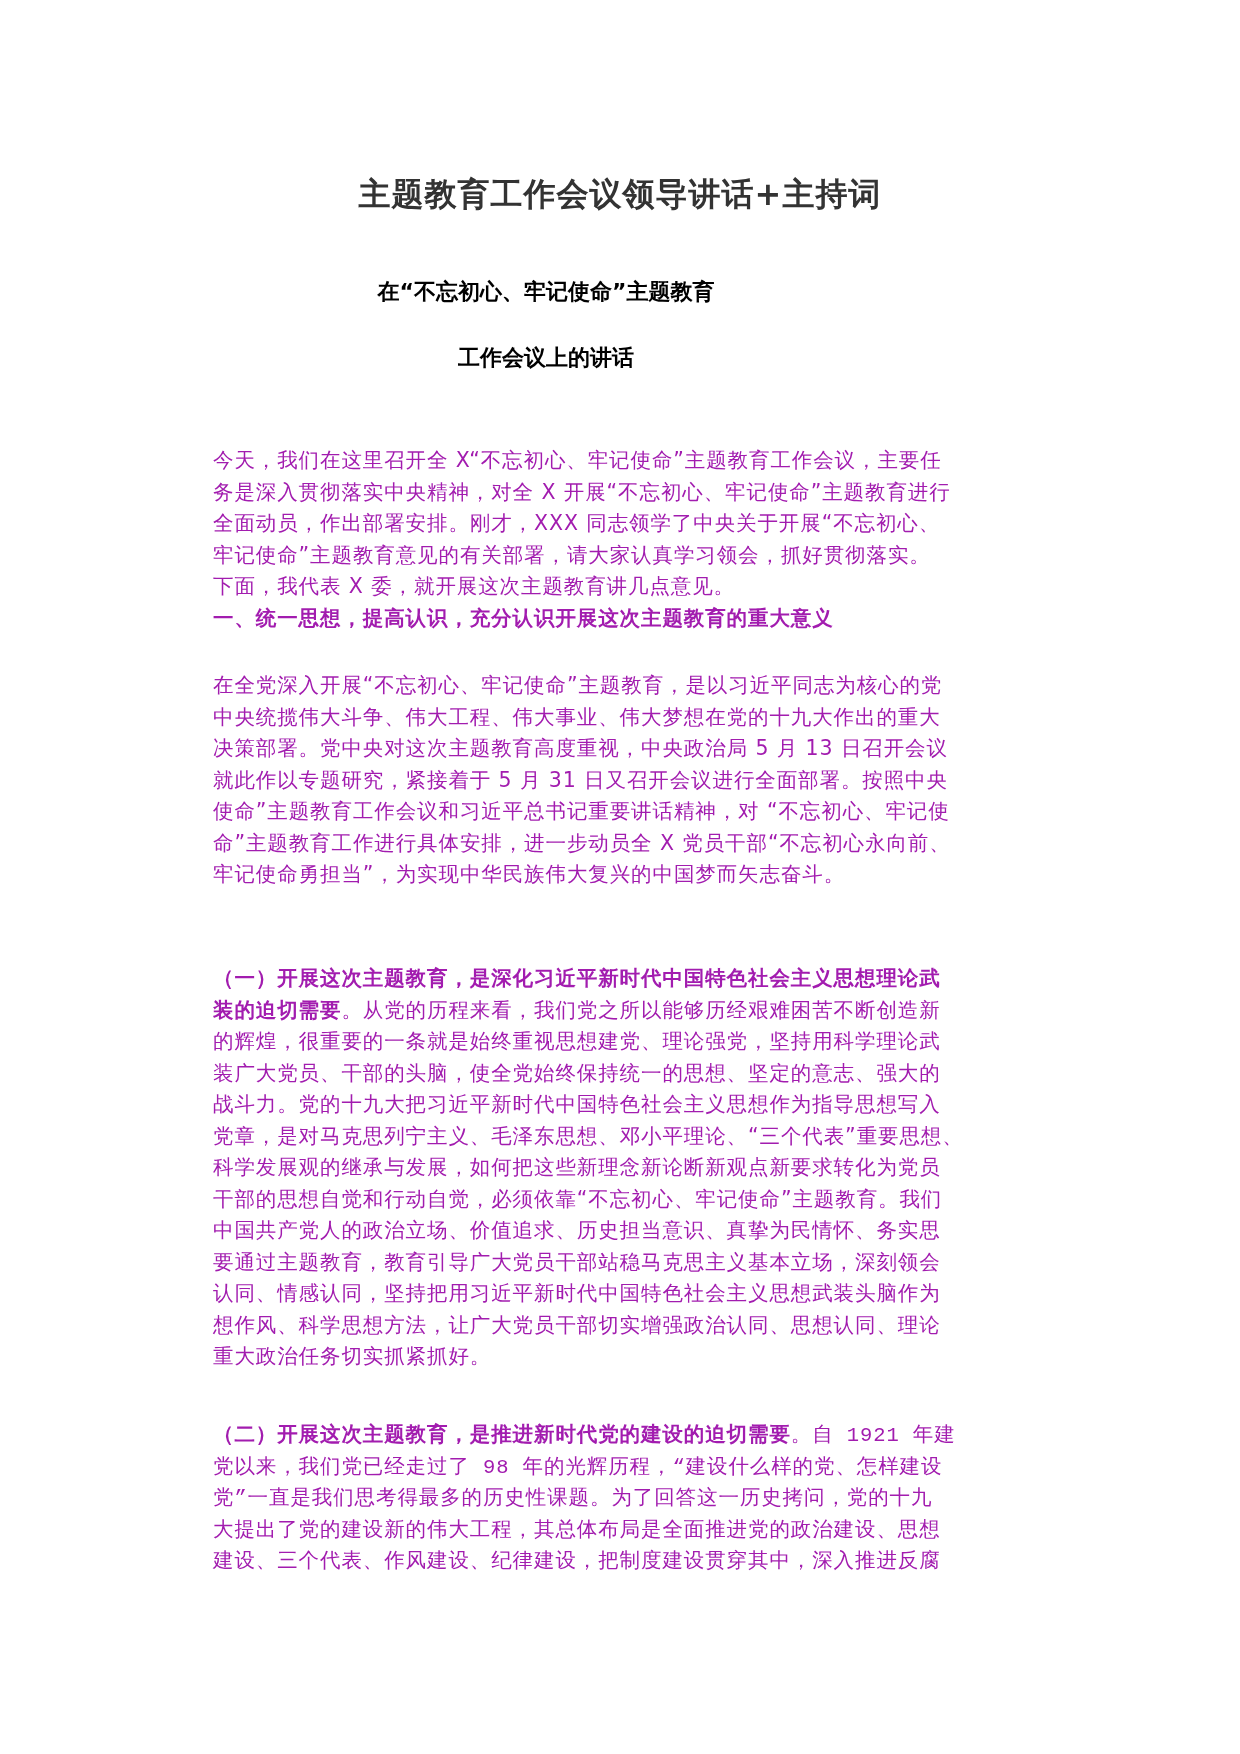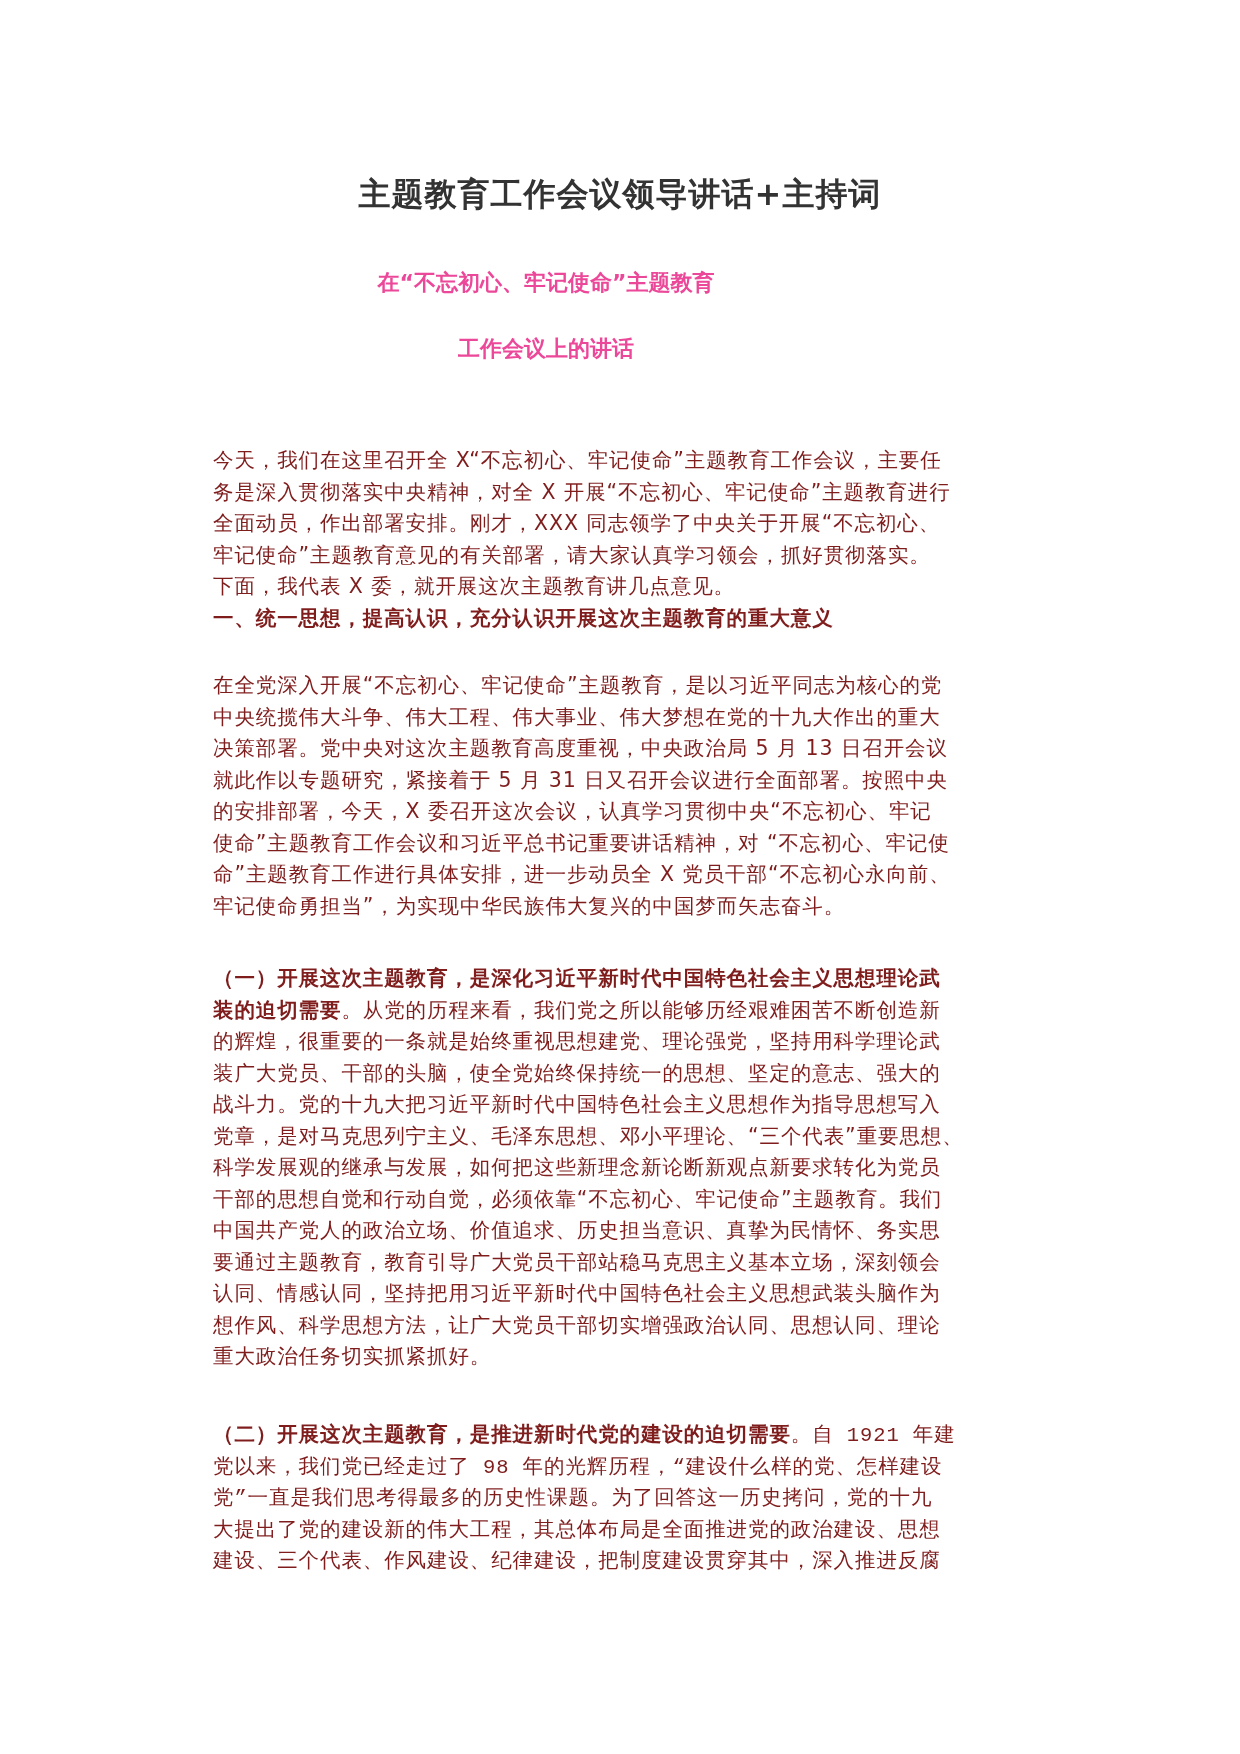--- a/index.html
+++ b/index.html
@@ -2,24 +2,24 @@
 <html><head>
   <meta charset="utf-8">
   <style>
     html, body { margin: 0; padding: 0; background: #ffffff; }
     body { width: 1240px; height: 1754px; position: relative; overflow: hidden;
       font-family: "DejaVu Sans", "Liberation Sans", sans-serif; color: #333333; }
     .page { position: absolute; left: 0; top: 0; width: 1240px; height: 1754px; }
     .title { position: absolute; top: 173px; left: 0; width: 1240px; text-align: center;
       font-size: 32px; font-weight: bold; color: #333; letter-spacing: 1px; }
     .subtitle { position: absolute; left: 0; width: 1092px; text-align: center;
-      font-size: 22px; font-weight: bold; color: #ec4899; }
+      font-size: 22px; font-weight: bold; color: #000000; margin-top: 9px; }
     .sub1 { top: 268px; }
     .sub2 { top: 334px; }
-    .body { position: absolute; left: 213px; width: 815px; font-size: 20.5px; line-height: 31.5px; color: #7f1d1d; }
+    .body { position: absolute; left: 213px; width: 815px; font-size: 20.5px; line-height: 31.5px; color: #a21caf; }
     .line { white-space: nowrap; letter-spacing: 0.9px; display: block; height: 31.5px; }
     .b { font-weight: bold; }
     .p1 { top: 445px; }
     .p2 { top: 670px; }
     .p3 { top: 963px; }
     .p4 { top: 1420px; font-family: Liberation Mono, monospace; }
   </style>
 </head>
 <body>
 
@@ -35,21 +35,20 @@
     <span class="line">牢记使命”主题教育意见的有关部署，请大家认真学习领会，抓好贯彻落实。</span>
     <span class="line">下面，我代表 X 委，就开展这次主题教育讲几点意见。</span>
     <span class="line b">一、统一思想，提高认识，充分认识开展这次主题教育的重大意义</span>
   </div>
 
   <div class="body p2">
     <span class="line">在全党深入开展“不忘初心、牢记使命”主题教育，是以习近平同志为核心的党</span>
     <span class="line">中央统揽伟大斗争、伟大工程、伟大事业、伟大梦想在党的十九大作出的重大</span>
     <span class="line">决策部署。党中央对这次主题教育高度重视，中央政治局 5 月 13 日召开会议</span>
     <span class="line">就此作以专题研究，紧接着于 5 月 31 日又召开会议进行全面部署。按照中央</span>
-    <span class="line">的安排部署，今天，X 委召开这次会议，认真学习贯彻中央“不忘初心、牢记</span>
     <span class="line">使命”主题教育工作会议和习近平总书记重要讲话精神，对 “不忘初心、牢记使</span>
     <span class="line">命”主题教育工作进行具体安排，进一步动员全 X 党员干部“不忘初心永向前、</span>
     <span class="line">牢记使命勇担当”，为实现中华民族伟大复兴的中国梦而矢志奋斗。</span>
   </div>
 
   <div class="body p3">
     <span class="line b">（一）开展这次主题教育，是深化习近平新时代中国特色社会主义思想理论武</span>
     <span class="line"><span class="b">装的迫切需要</span><span>。从党的历程来看，我们党之所以能够历经艰难困苦不断创造新</span></span>
     <span class="line">的辉煌，很重要的一条就是始终重视思想建党、理论强党，坚持用科学理论武</span>
     <span class="line">装广大党员、干部的头脑，使全党始终保持统一的思想、坚定的意志、强大的</span>

